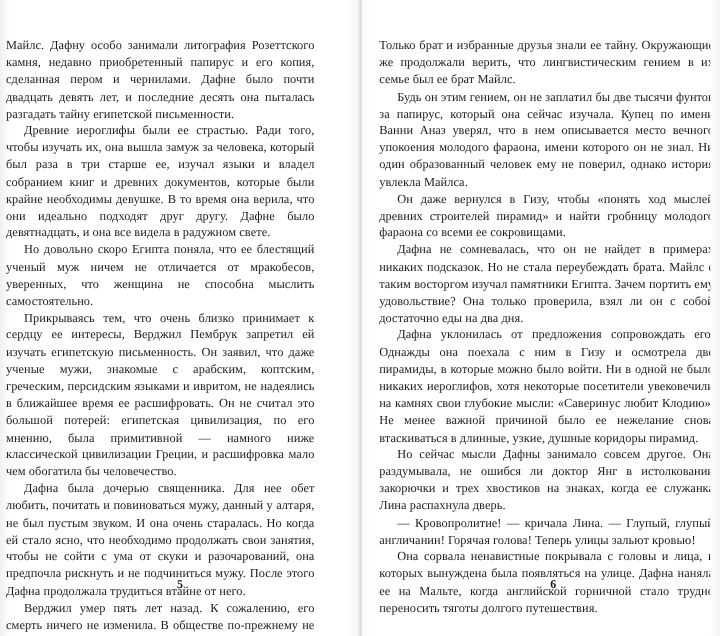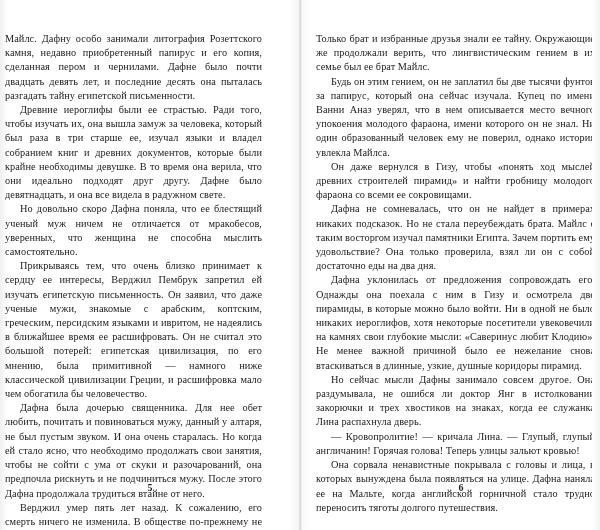--- a/index.html
+++ b/index.html
@@ -107,21 +107,21 @@
   .page-right .folio { padding-left: 11px; }
 </style>
 </head>
 <body>
 
 <div class="spread">
 
   <div class="page page-left">
     <p class="body-text no-indent">Майлс. Дафну особо занимали литография Розеттского камня, недавно приобретенный папирус и его копия, сделанная пером и чернилами. Дафне было почти двадцать девять лет, и последние десять она пыталась разгадать тайну египетской письменности.</p>
     <p class="body-text">Древние иероглифы были ее страстью. Ради того, чтобы изучать их, она вышла замуж за человека, который был раза в три старше ее, изучал языки и владел собранием книг и древних документов, которые были крайне необходимы девушке. В то время она верила, что они идеально подходят друг другу. Дафне было девятнадцать, и она все видела в радужном свете.</p>
-    <p class="body-text">Но довольно скоро Дафна поняла, что ее блестящий ученый муж ничем не отличается от мракобесов, уверенных, что женщина не способна мыслить самостоятельно.</p>
+    <p class="body-text">Но довольно скоро Египта поняла, что ее блестящий ученый муж ничем не отличается от мракобесов, уверенных, что женщина не способна мыслить самостоятельно.</p>
     <p class="body-text">Прикрываясь тем, что очень близко принимает к сердцу ее интересы, Верджил Пембрук запретил ей изучать египетскую письменность. Он заявил, что даже ученые мужи, знакомые с арабским, коптским, греческим, персидским языками и ивритом, не надеялись в ближайшее время ее расшифровать. Он не считал это большой потерей: египетская цивилизация, по его мнению, была примитивной — намного ниже классической цивилизации Греции, и расшифровка мало чем обогатила бы человечество.</p>
     <p class="body-text">Дафна была дочерью священника. Для нее обет любить, почитать и повиноваться мужу, данный у алтаря, не был пустым звуком. И она очень старалась. Но когда ей стало ясно, что необходимо продолжать свои занятия, чтобы не сойти с ума от скуки и разочарований, она предпочла рискнуть и не подчиниться мужу. После этого Дафна продолжала трудиться втайне от него.</p>
     <p class="body-text">Верджил умер пять лет назад. К сожалению, его смерть ничего не изменила. В обществе по-прежнему не признавали права женщин на научные изыскания.</p>
     <div class="folio">5</div>
   </div>
 
   <div class="page page-right">
     <p class="body-text no-indent">Только брат и избранные друзья знали ее тайну. Окружающие же продолжали верить, что лингвистическим гением в их семье был ее брат Майлс.</p>
     <p class="body-text">Будь он этим гением, он не заплатил бы две тысячи фунтов за папирус, который она сейчас изучала. Купец по имени Ванни Аназ уверял, что в нем описывается место вечного упокоения молодого фараона, имени которого он не знал. Ни один образованный человек ему не поверил, однако история увлекла Майлса.</p>
     <p class="body-text">Он даже вернулся в Гизу, чтобы «понять ход мыслей древних строителей пирамид» и найти гробницу молодого фараона со всеми ее сокровищами.</p>

